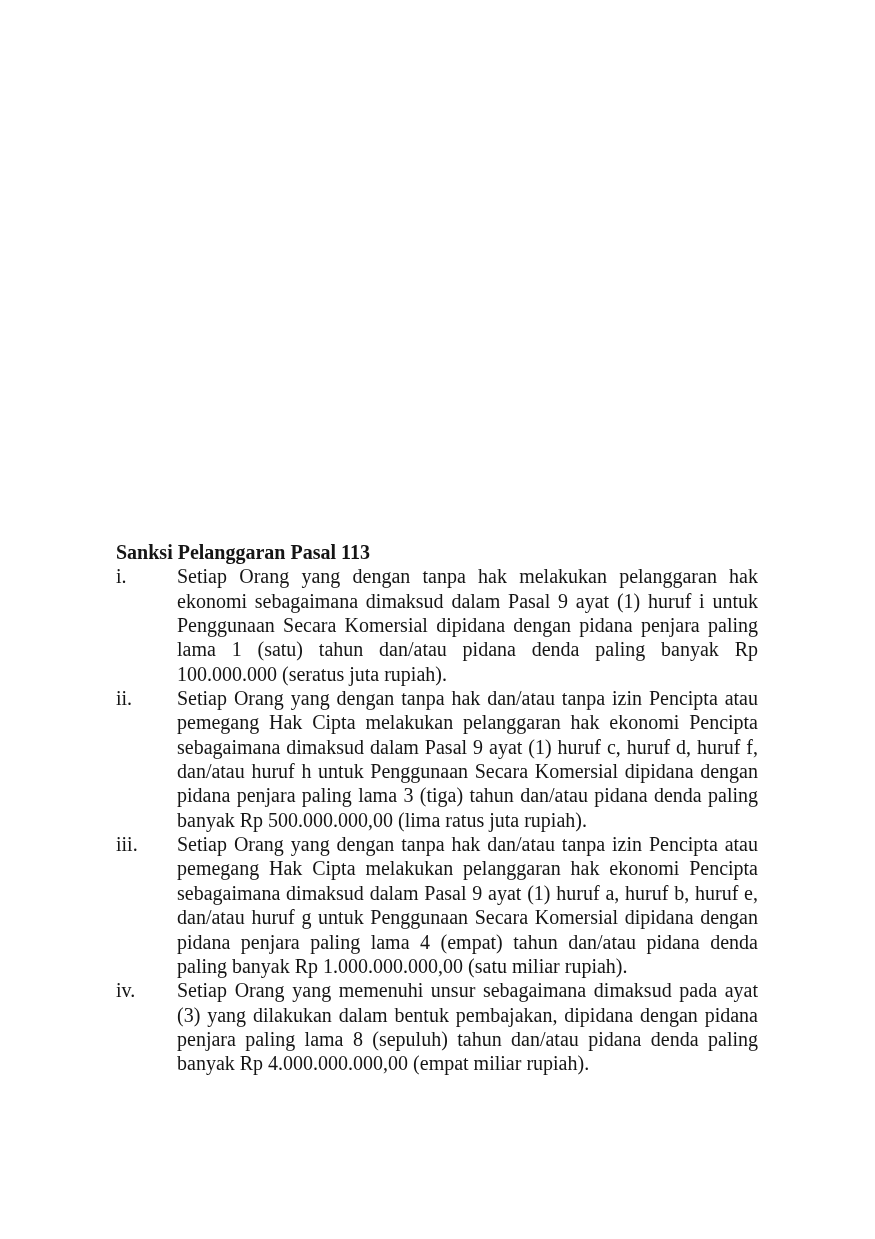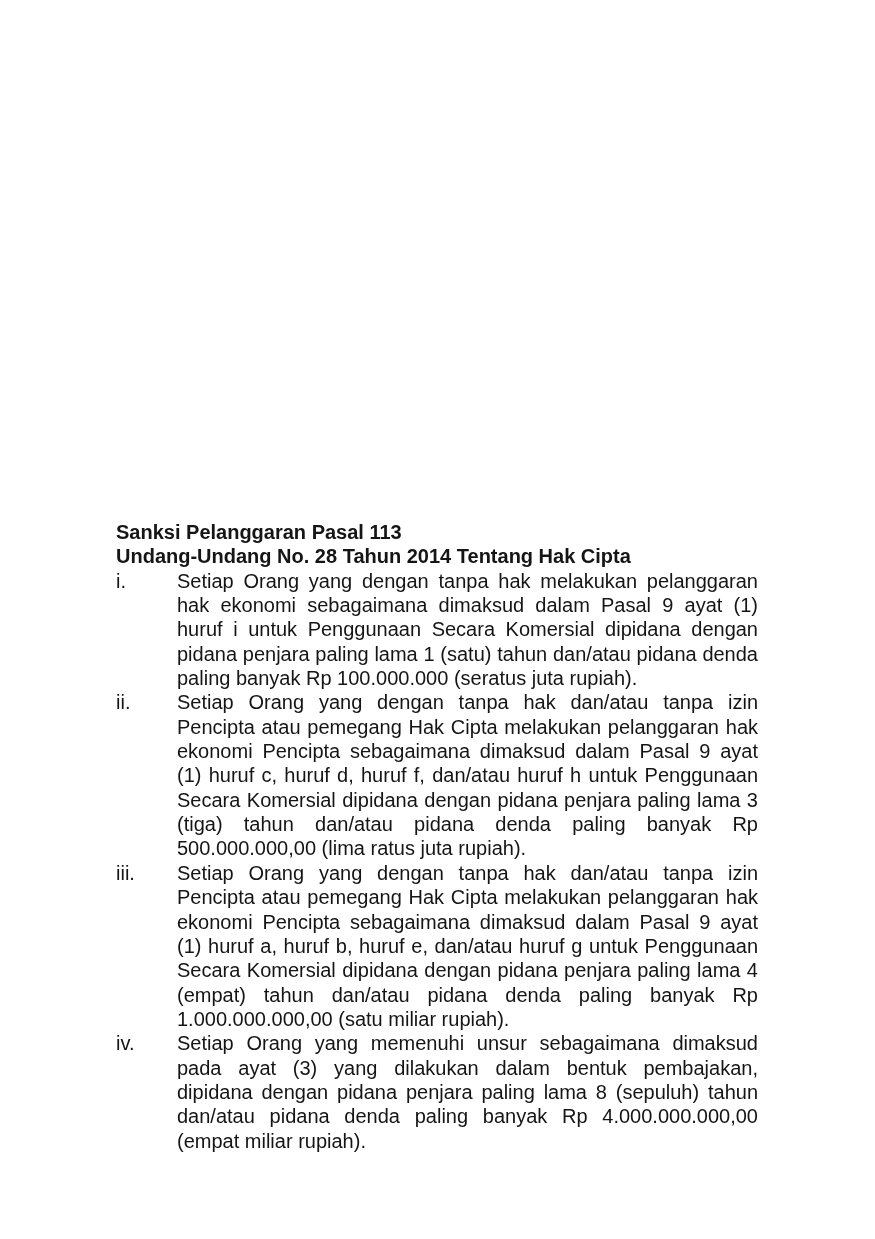--- a/index.html
+++ b/index.html
@@ -10,24 +10,24 @@
   .page {
     position: relative;
     width: 875px;
     height: 1239px;
     background: #ffffff;
     overflow: hidden;
   }
   .notice {
     position: absolute;
     left: 116px;
-    top: 520px;
+    top: 540px;
     width: 642px;
     color: #151515;
-    font-family: Liberation Sans, sans-serif;
+    font-family: Liberation Serif, serif;
     font-size: 20px;
     line-height: 24.35px;
   }
   .notice-heading {
     font-weight: bold;
     text-align: left;
     white-space: nowrap;
   }
   .notice-item {
     display: flex;
@@ -45,21 +45,20 @@
   }
 </style>
 </head>
 <body>
 
 <div class="page">
   <div class="notice">
 
     <div class="notice-heading">Sanksi Pelanggaran Pasal 113</div>
 
-    <div class="notice-heading">Undang-Undang No. 28 Tahun 2014 Tentang Hak Cipta</div>
 
     <div class="notice-item">
       <span class="marker">i.</span>
       <div class="item-text">Setiap Orang yang dengan tanpa hak melakukan pelanggaran hak ekonomi sebagaimana dimaksud dalam Pasal 9 ayat (1) huruf i untuk Penggunaan Secara Komersial dipidana dengan pidana penjara paling lama 1 (satu) tahun dan/atau pidana denda paling banyak Rp 100.000.000 (seratus juta rupiah).</div>
     </div>
 
     <div class="notice-item">
       <span class="marker">ii.</span>
       <div class="item-text">Setiap Orang yang dengan tanpa hak dan/atau tanpa izin Pencipta atau pemegang Hak Cipta melakukan pelanggaran hak ekonomi Pencipta sebagaimana dimaksud dalam Pasal 9 ayat (1) huruf c, huruf d, huruf f, dan/atau huruf h untuk Penggunaan Secara Komersial dipidana dengan pidana penjara paling lama 3 (tiga) tahun dan/atau pidana denda paling banyak Rp 500.000.000,00 (lima ratus juta rupiah).</div>
     </div>

